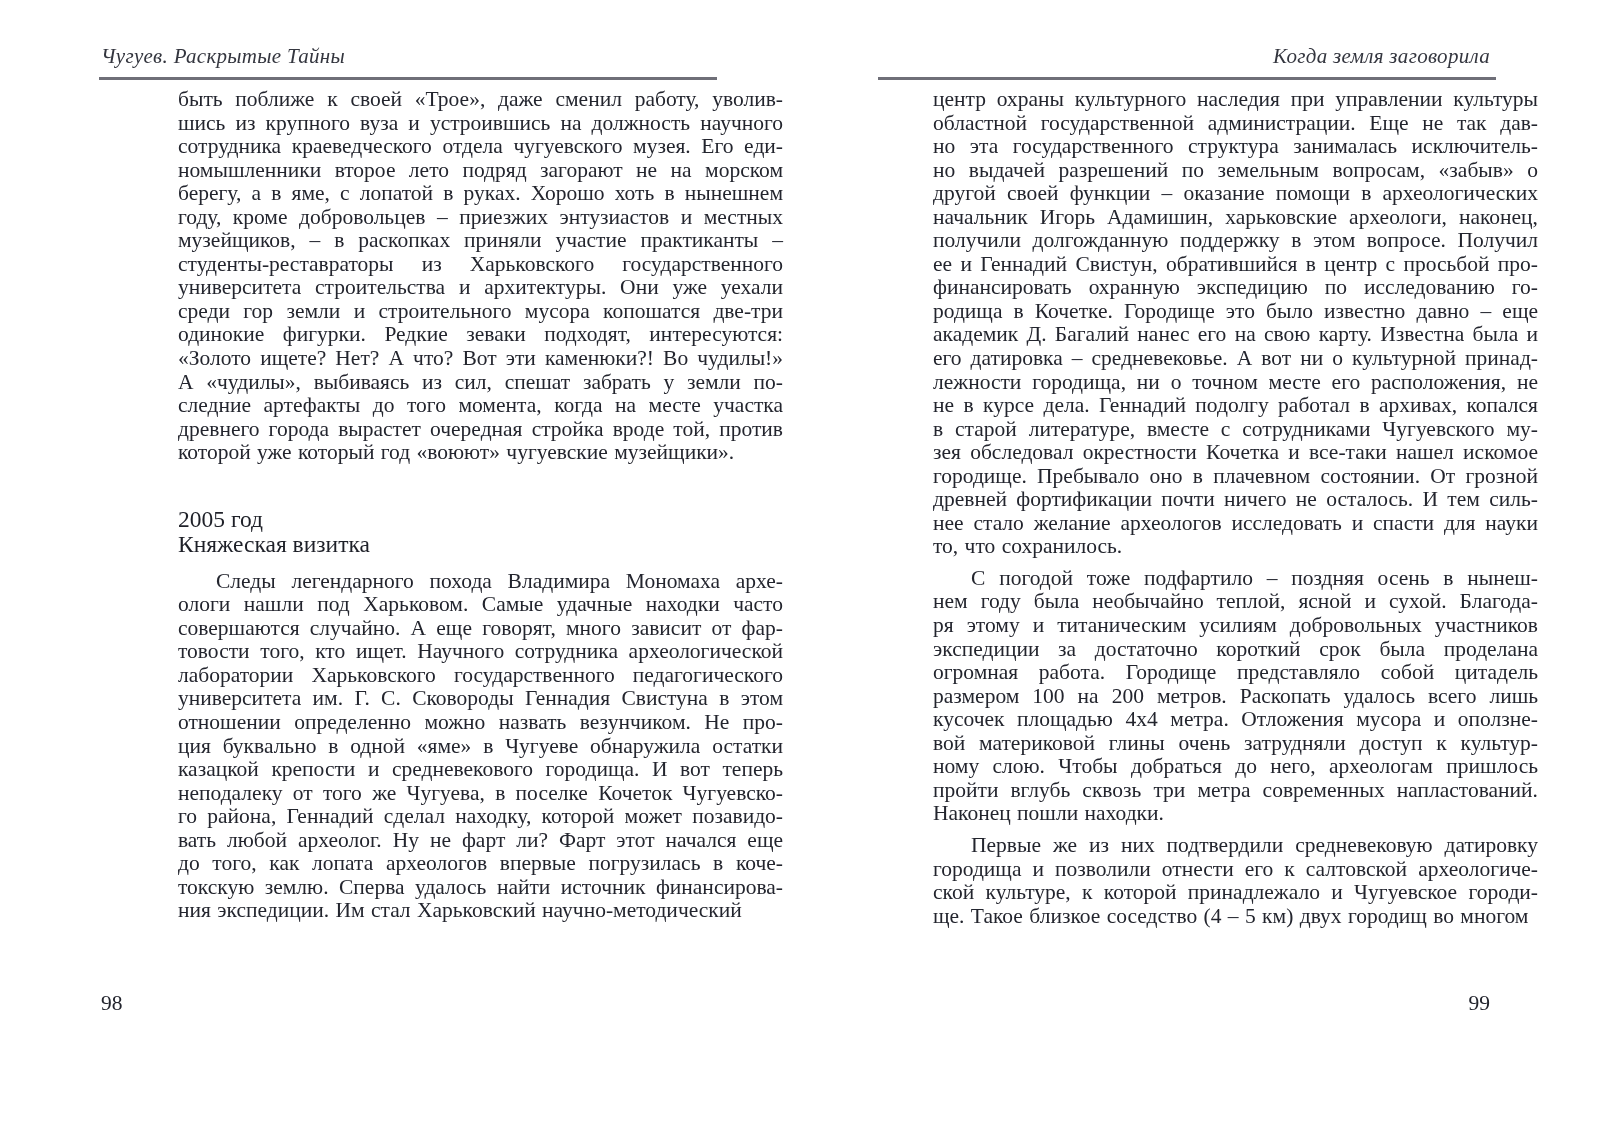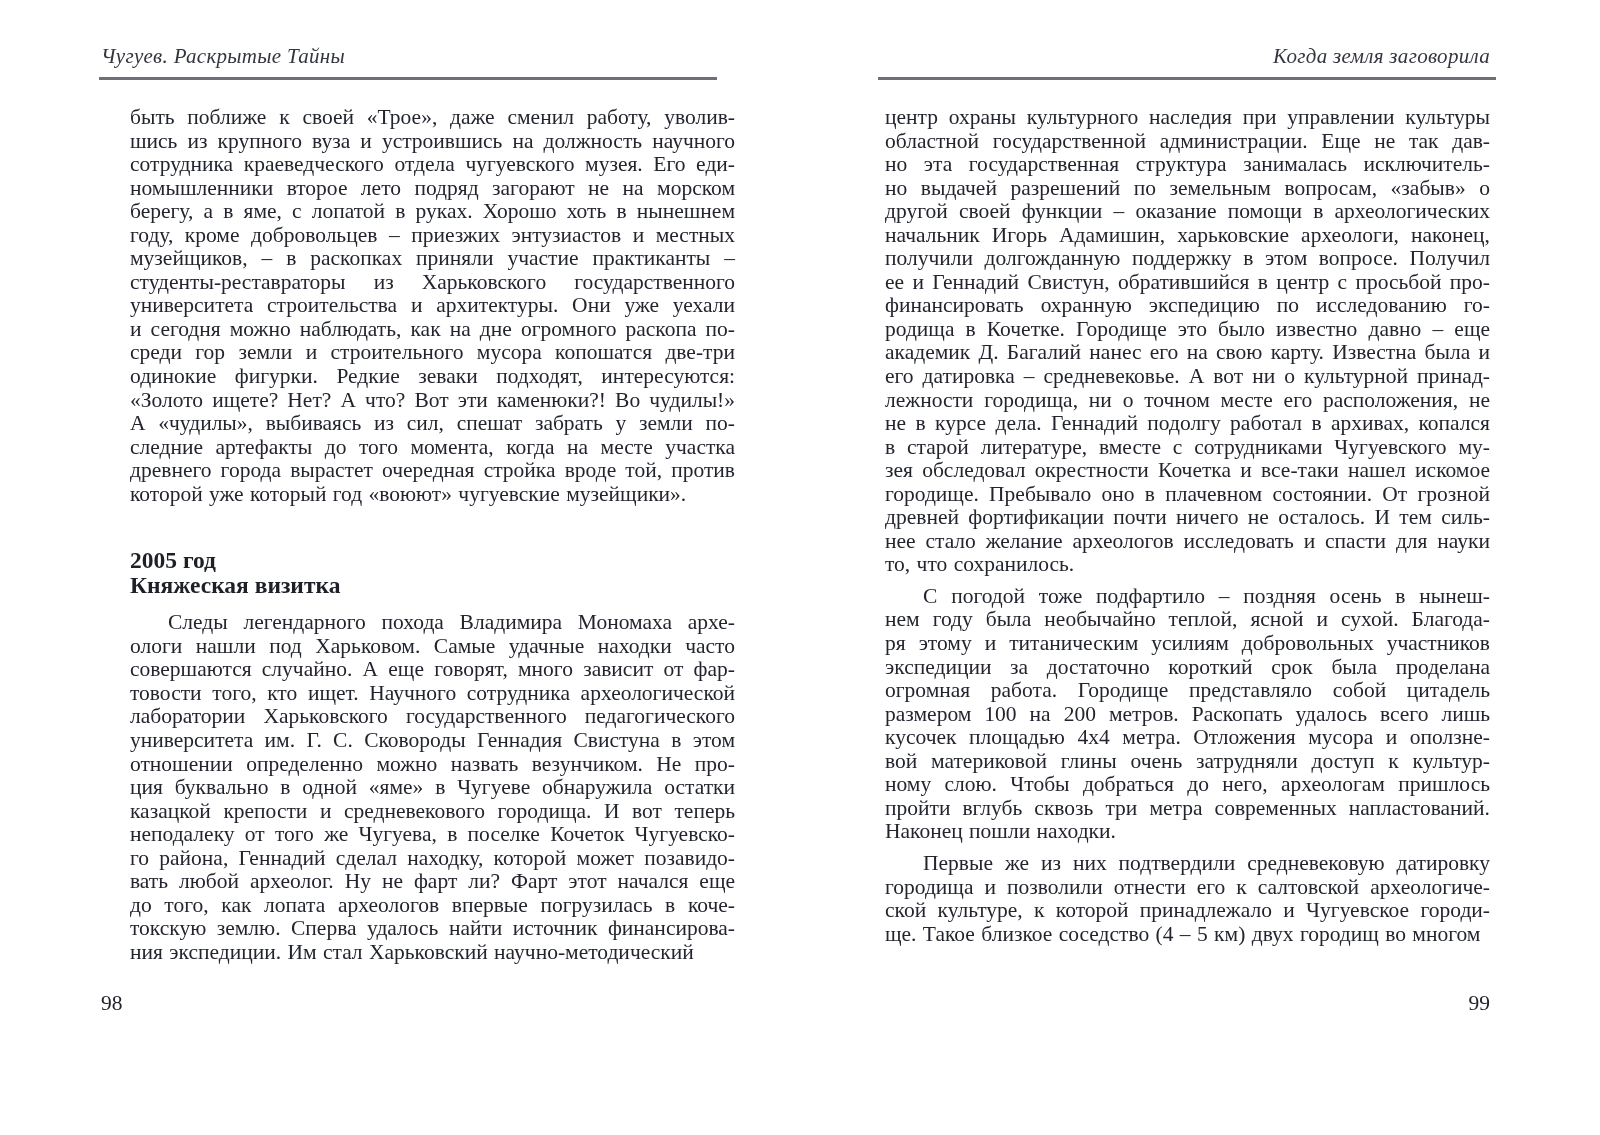--- a/index.html
+++ b/index.html
@@ -19,41 +19,41 @@
     white-space:nowrap;
   }
   .page-header.hl { left:101px; }
   .page-header.hr { right:110px; text-align:right; }
 
   .rule { position:absolute; top:77px; height:3px; background:#6f6f78; }
   .rule.rl { left:99px;  width:618px; }
   .rule.rr { left:878px; width:618px; }
 
   .page-body {
-    position:absolute; top:106px; width:605px;
-    font-size:21.5px; color:#23252e;
+    position:absolute; top:88px; width:605px;
+    font-size:21.5px; color:#23252e;margin-left:48px;
   }
   .page-body.bl { left:130px; }
   .page-body.br { left:885px; }
 
   .para { margin:0; }
   .para + .para { margin-top:8px; }
 
   .line {
     height:23.55px; line-height:23.55px;
     text-align:justify; text-align-last:justify;
     word-spacing:1px;
   }
   .line.pe { text-align-last:left; }      
   .line.fi { text-indent:38px; }          
 
   .heading { margin-top:42px; margin-bottom:13px; }
   .heading .hline {
     height:25px; line-height:25px;
-    font-weight:bold; font-size:23.5px; color:#1e2028;
+    font-weight:normal; font-size:23.5px; color:#1e2028;
     text-align:left; text-align-last:left;
   }
 
   .pnum {
     position:absolute; top:991px;
     font-size:21.5px; color:#23252e;
   }
   .pnum.pl { left:101px; }
   .pnum.pr { right:110px; text-align:left; }
 </style>
@@ -68,21 +68,20 @@
       <div class="para">
         <div class="line">быть поближе к своей «Трое», даже сменил работу, уволив-</div>
         <div class="line">шись из крупного вуза и устроившись на должность научного</div>
         <div class="line">сотрудника краеведческого отдела чугуевского музея. Его еди-</div>
         <div class="line">номышленники второе лето подряд загорают не на морском</div>
         <div class="line">берегу, а в яме, с лопатой в руках. Хорошо хоть в нынешнем</div>
         <div class="line">году, кроме добровольцев – приезжих энтузиастов и местных</div>
         <div class="line">музейщиков, – в раскопках приняли участие практиканты –</div>
         <div class="line">студенты-реставраторы из Харьковского государственного</div>
         <div class="line">университета строительства и архитектуры. Они уже уехали</div>
-        <div class="line">и сегодня можно наблюдать, как на дне огромного раскопа по-</div>
         <div class="line">среди гор земли и строительного мусора копошатся две-три</div>
         <div class="line">одинокие фигурки. Редкие зеваки подходят, интересуются:</div>
         <div class="line">«Золото ищете? Нет? А что? Вот эти каменюки?! Во чудилы!»</div>
         <div class="line">А «чудилы», выбиваясь из сил, спешат забрать у земли по-</div>
         <div class="line">следние артефакты до того момента, когда на месте участка</div>
         <div class="line">древнего города вырастет очередная стройка вроде той, против</div>
         <div class="line pe">которой уже который год «воюют» чугуевские музейщики».</div>
       </div>
       <div class="heading">
         <div class="hline">2005 год</div>
@@ -107,21 +106,21 @@
       </div>
     </div>
   <div class="pnum pl">98</div>
 
   <div class="page-header hr">Когда земля заговорила</div>
   <div class="rule rr"></div>
   <div class="page-body br" id="body-right">
       <div class="para">
         <div class="line">центр охраны культурного наследия при управлении культуры</div>
         <div class="line">областной государственной администрации. Еще не так дав-</div>
-        <div class="line">но эта государственная структура занималась исключитель-</div>
+        <div class="line">но эта государственного структура занималась исключитель-</div>
         <div class="line">но выдачей разрешений по земельным вопросам, «забыв» о</div>
         <div class="line">другой своей функции – оказание помощи в археологических</div>
         <div class="line">начальник Игорь Адамишин, харьковские археологи, наконец,</div>
         <div class="line">получили долгожданную поддержку в этом вопросе. Получил</div>
         <div class="line">ее и Геннадий Свистун, обратившийся в центр с просьбой про-</div>
         <div class="line">финансировать охранную экспедицию по исследованию го-</div>
         <div class="line">родища в Кочетке. Городище это было известно давно – еще</div>
         <div class="line">академик Д. Багалий нанес его на свою карту. Известна была и</div>
         <div class="line">его датировка – средневековье. А вот ни о культурной принад-</div>
         <div class="line">лежности городища, ни о точном месте его расположения, не</div>

